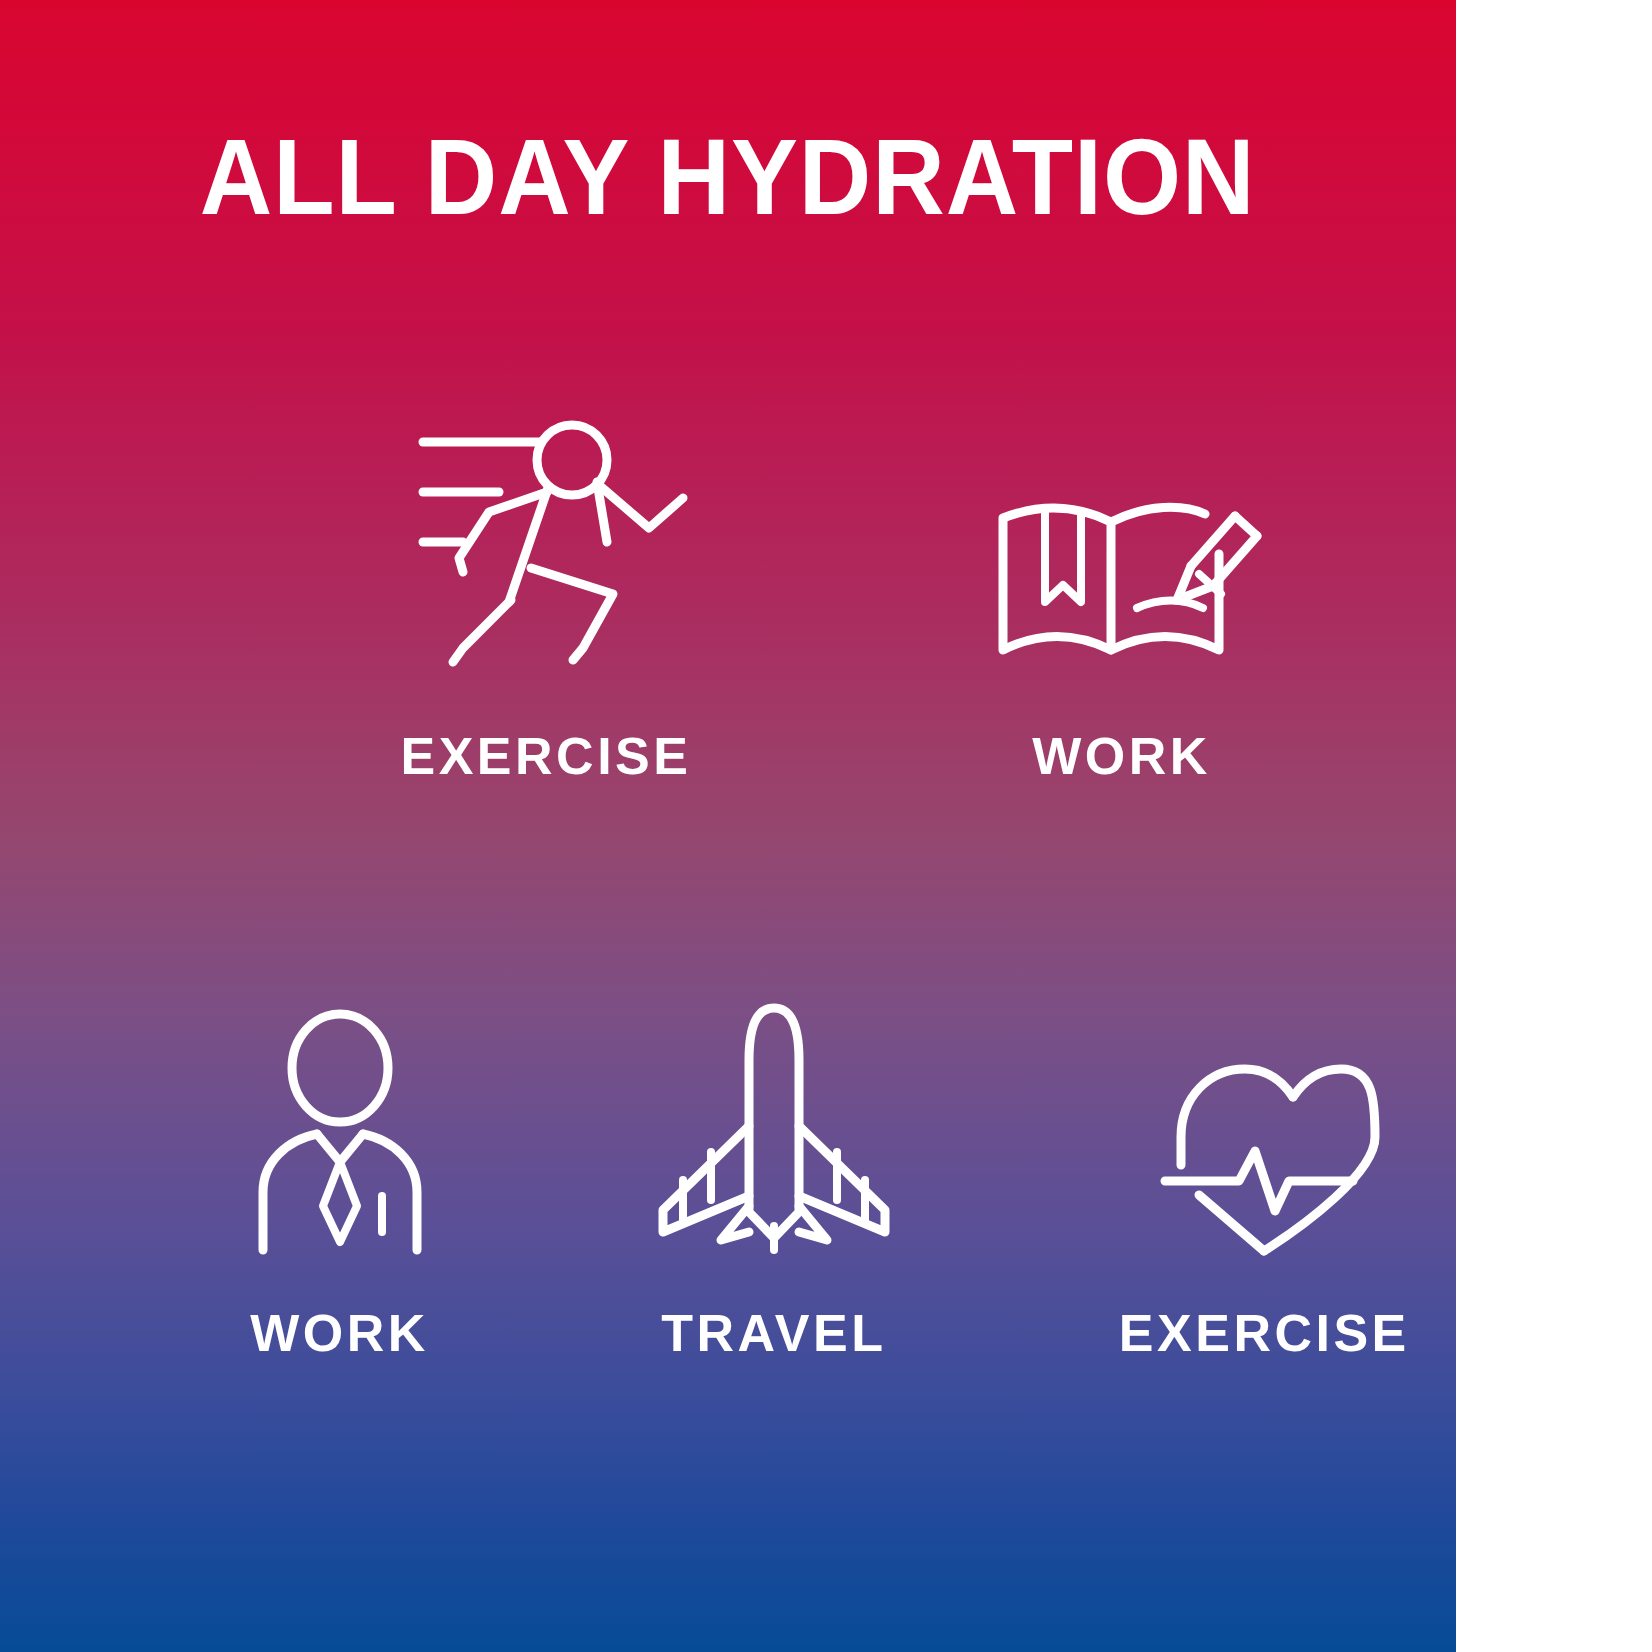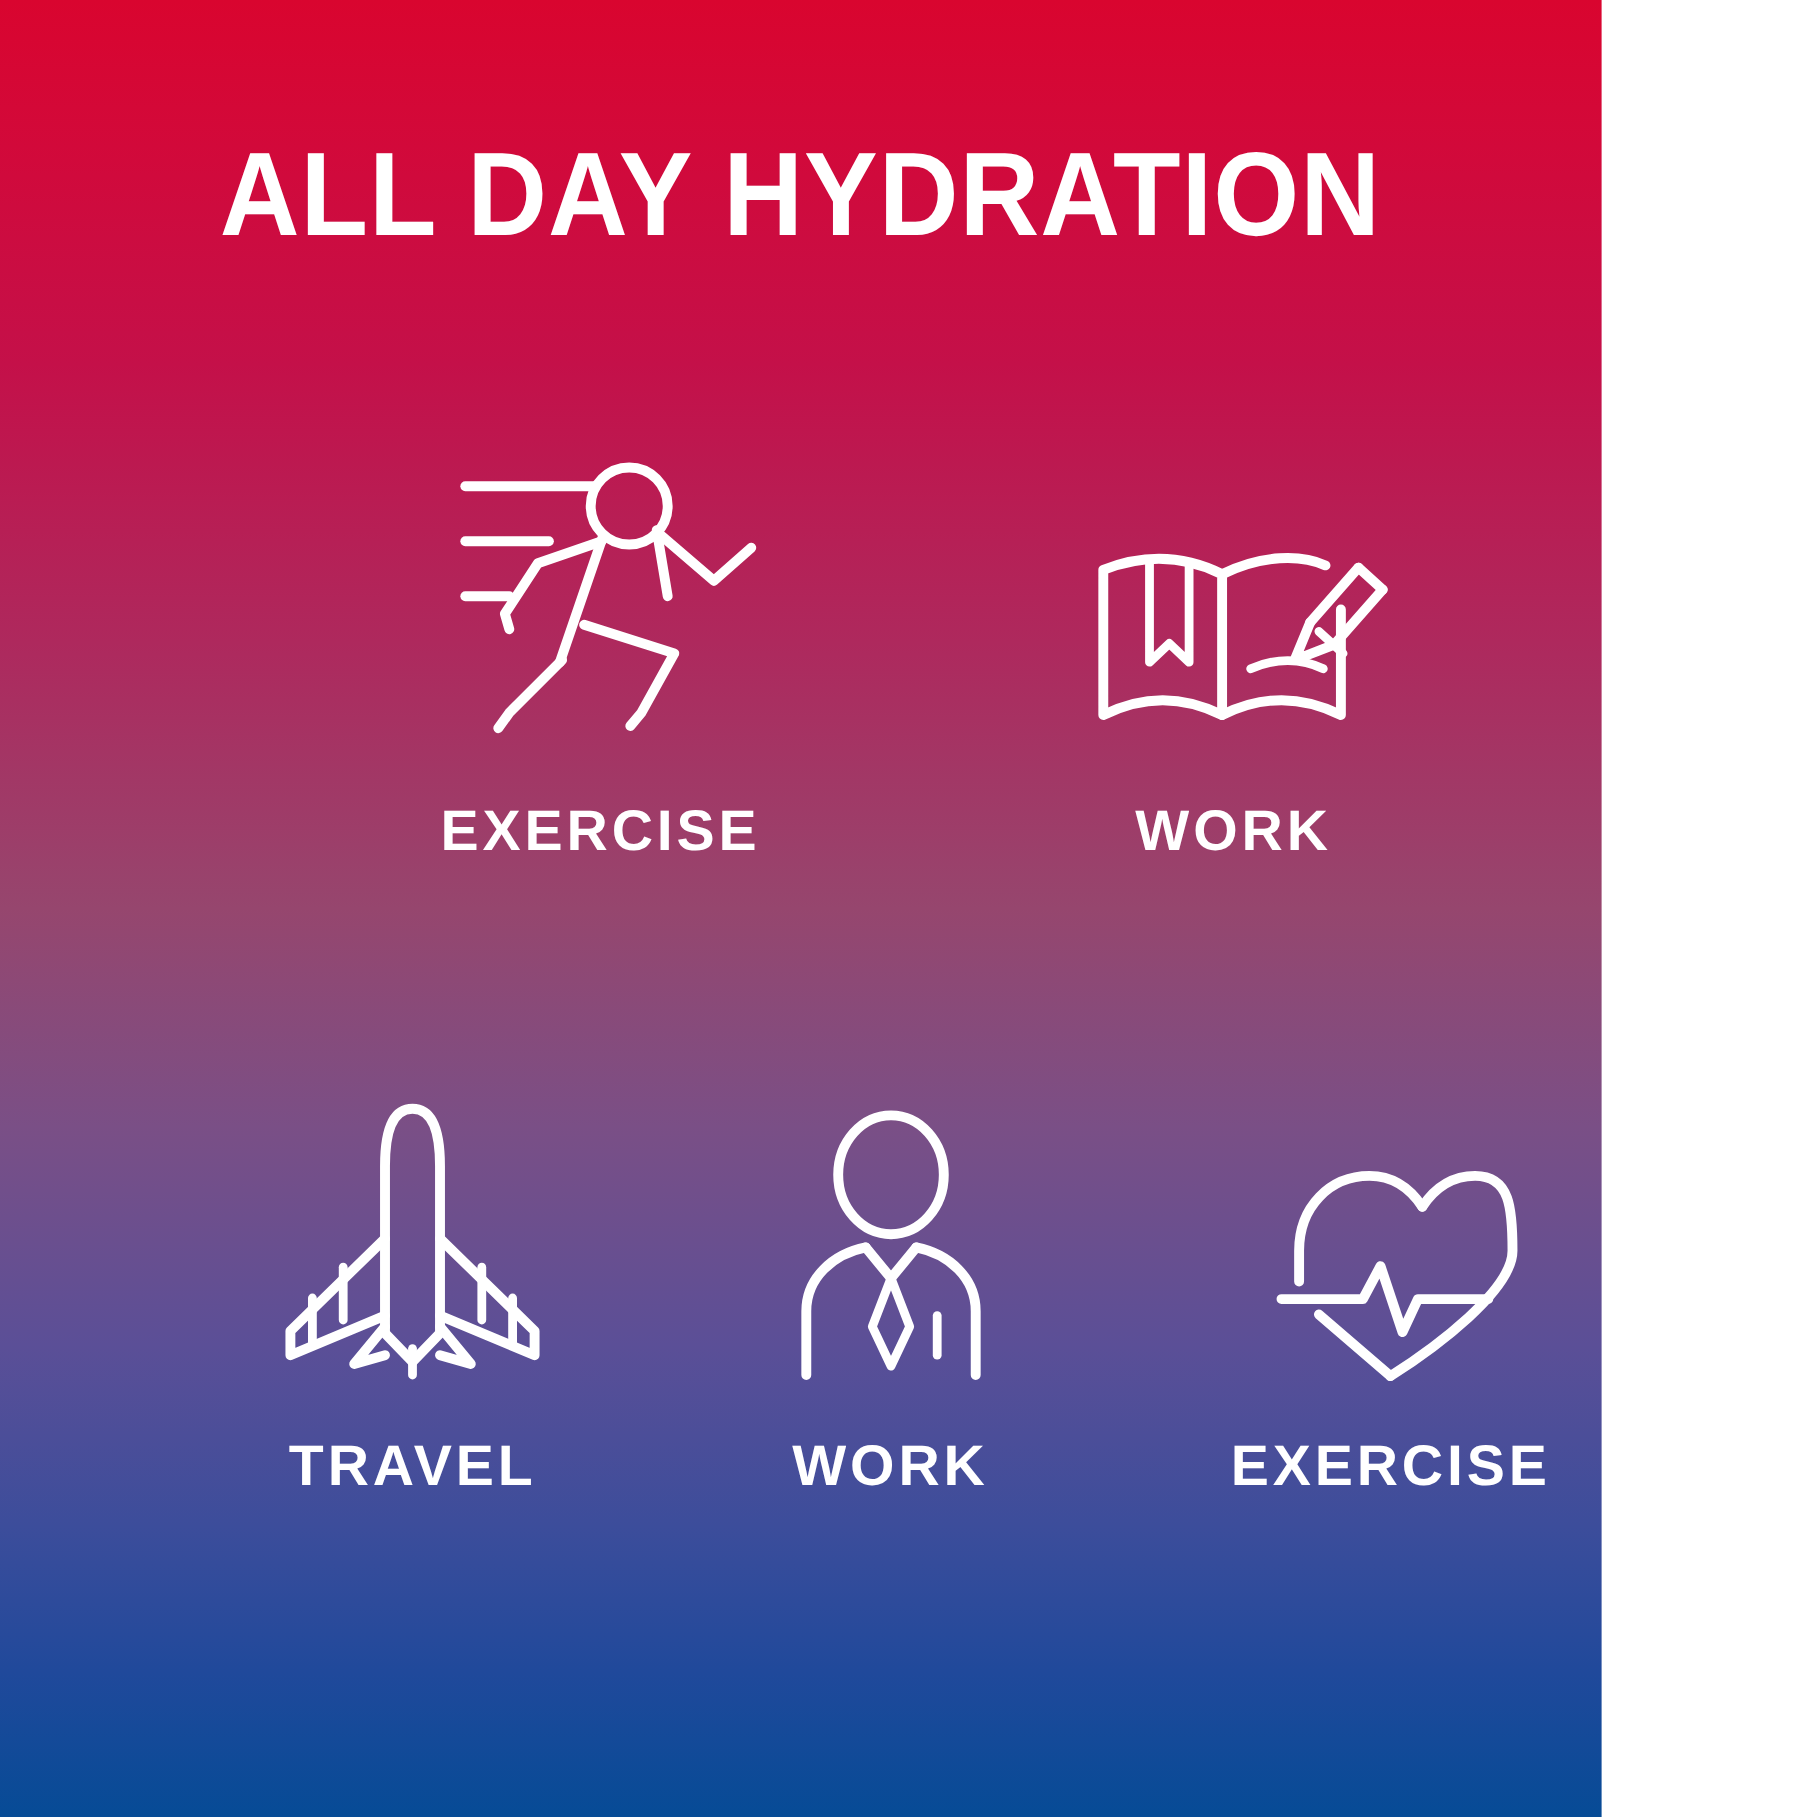--- a/index.html
+++ b/index.html
@@ -176,20 +176,39 @@
       </div>
       <div class="cell-label">WORK</div>
     </div>
 
   </div>
 
   <div class="row row-bottom">
 
     <div class="cell">
       <div class="cell-icon">
+        <svg width="170" height="245" viewBox="0 0 170 245" aria-hidden="true">
+
+          <ellipse class="stroke" cx="85" cy="58" rx="48" ry="54"></ellipse>
+
+          <path class="stroke" d="M8 240 L8 182 C8 152 32 130 62 124"></path>
+          <path class="stroke" d="M162 240 L162 182 C162 152 138 130 108 124"></path>
+
+          <path class="stroke" d="M62 124 L85 152 L108 124"></path>
+
+          <path class="stroke-thin" d="M85 152 L68 196 L85 232 L102 196 Z"></path>
+
+          <line class="stroke-thin" x1="127" y1="186" x2="127" y2="222"></line>
+        </svg>
+      </div>
+      <div class="cell-label">WORK</div>
+    </div>
+
+    <div class="cell">
+      <div class="cell-icon">
         <svg width="250" height="255" viewBox="0 0 250 255" aria-hidden="true">
 
           <path class="stroke" d="M100 60 C100 26 108 8 125 8 C142 8 150 26 150 60 L150 212 L125 238 L100 212 Z"></path>
 
           <path class="stroke" d="M100 126 L14 210 L14 232 L100 196"></path>
 
           <path class="stroke" d="M150 126 L236 210 L236 232 L150 196"></path>
 
           <line class="stroke-thin" x1="62" y1="152" x2="62" y2="200"></line>
           <line class="stroke-thin" x1="34" y1="180" x2="34" y2="222"></line>
@@ -201,39 +220,20 @@
           <path class="stroke" d="M150 206 L178 240 L150 232"></path>
 
           <line class="stroke-thin" x1="125" y1="226" x2="125" y2="250"></line>
         </svg>
       </div>
       <div class="cell-label">TRAVEL</div>
     </div>
 
     <div class="cell">
       <div class="cell-icon">
-        <svg width="170" height="245" viewBox="0 0 170 245" aria-hidden="true">
-
-          <ellipse class="stroke" cx="85" cy="58" rx="48" ry="54"></ellipse>
-
-          <path class="stroke" d="M8 240 L8 182 C8 152 32 130 62 124"></path>
-          <path class="stroke" d="M162 240 L162 182 C162 152 138 130 108 124"></path>
-
-          <path class="stroke" d="M62 124 L85 152 L108 124"></path>
-
-          <path class="stroke-thin" d="M85 152 L68 196 L85 232 L102 196 Z"></path>
-
-          <line class="stroke-thin" x1="127" y1="186" x2="127" y2="222"></line>
-        </svg>
-      </div>
-      <div class="cell-label">WORK</div>
-    </div>
-
-    <div class="cell">
-      <div class="cell-icon">
         <svg width="235" height="200" viewBox="0 0 235 200" aria-hidden="true">
 
           <path class="stroke" d="M34 110 L34 82 C34 42 62 14 98 14 C118 14 134 24 146 42"></path>
           <path class="stroke" d="M52 140 L117 196"></path>
 
           <path class="stroke" d="M146 42 C158 24 174 14 194 14 C226 14 228 44 228 82 C228 118 158 170 117 196"></path>
 
           <path class="stroke" d="M18 126 L92 126 L108 96 L128 156 L142 126 L206 126"></path>
         </svg>
       </div>

